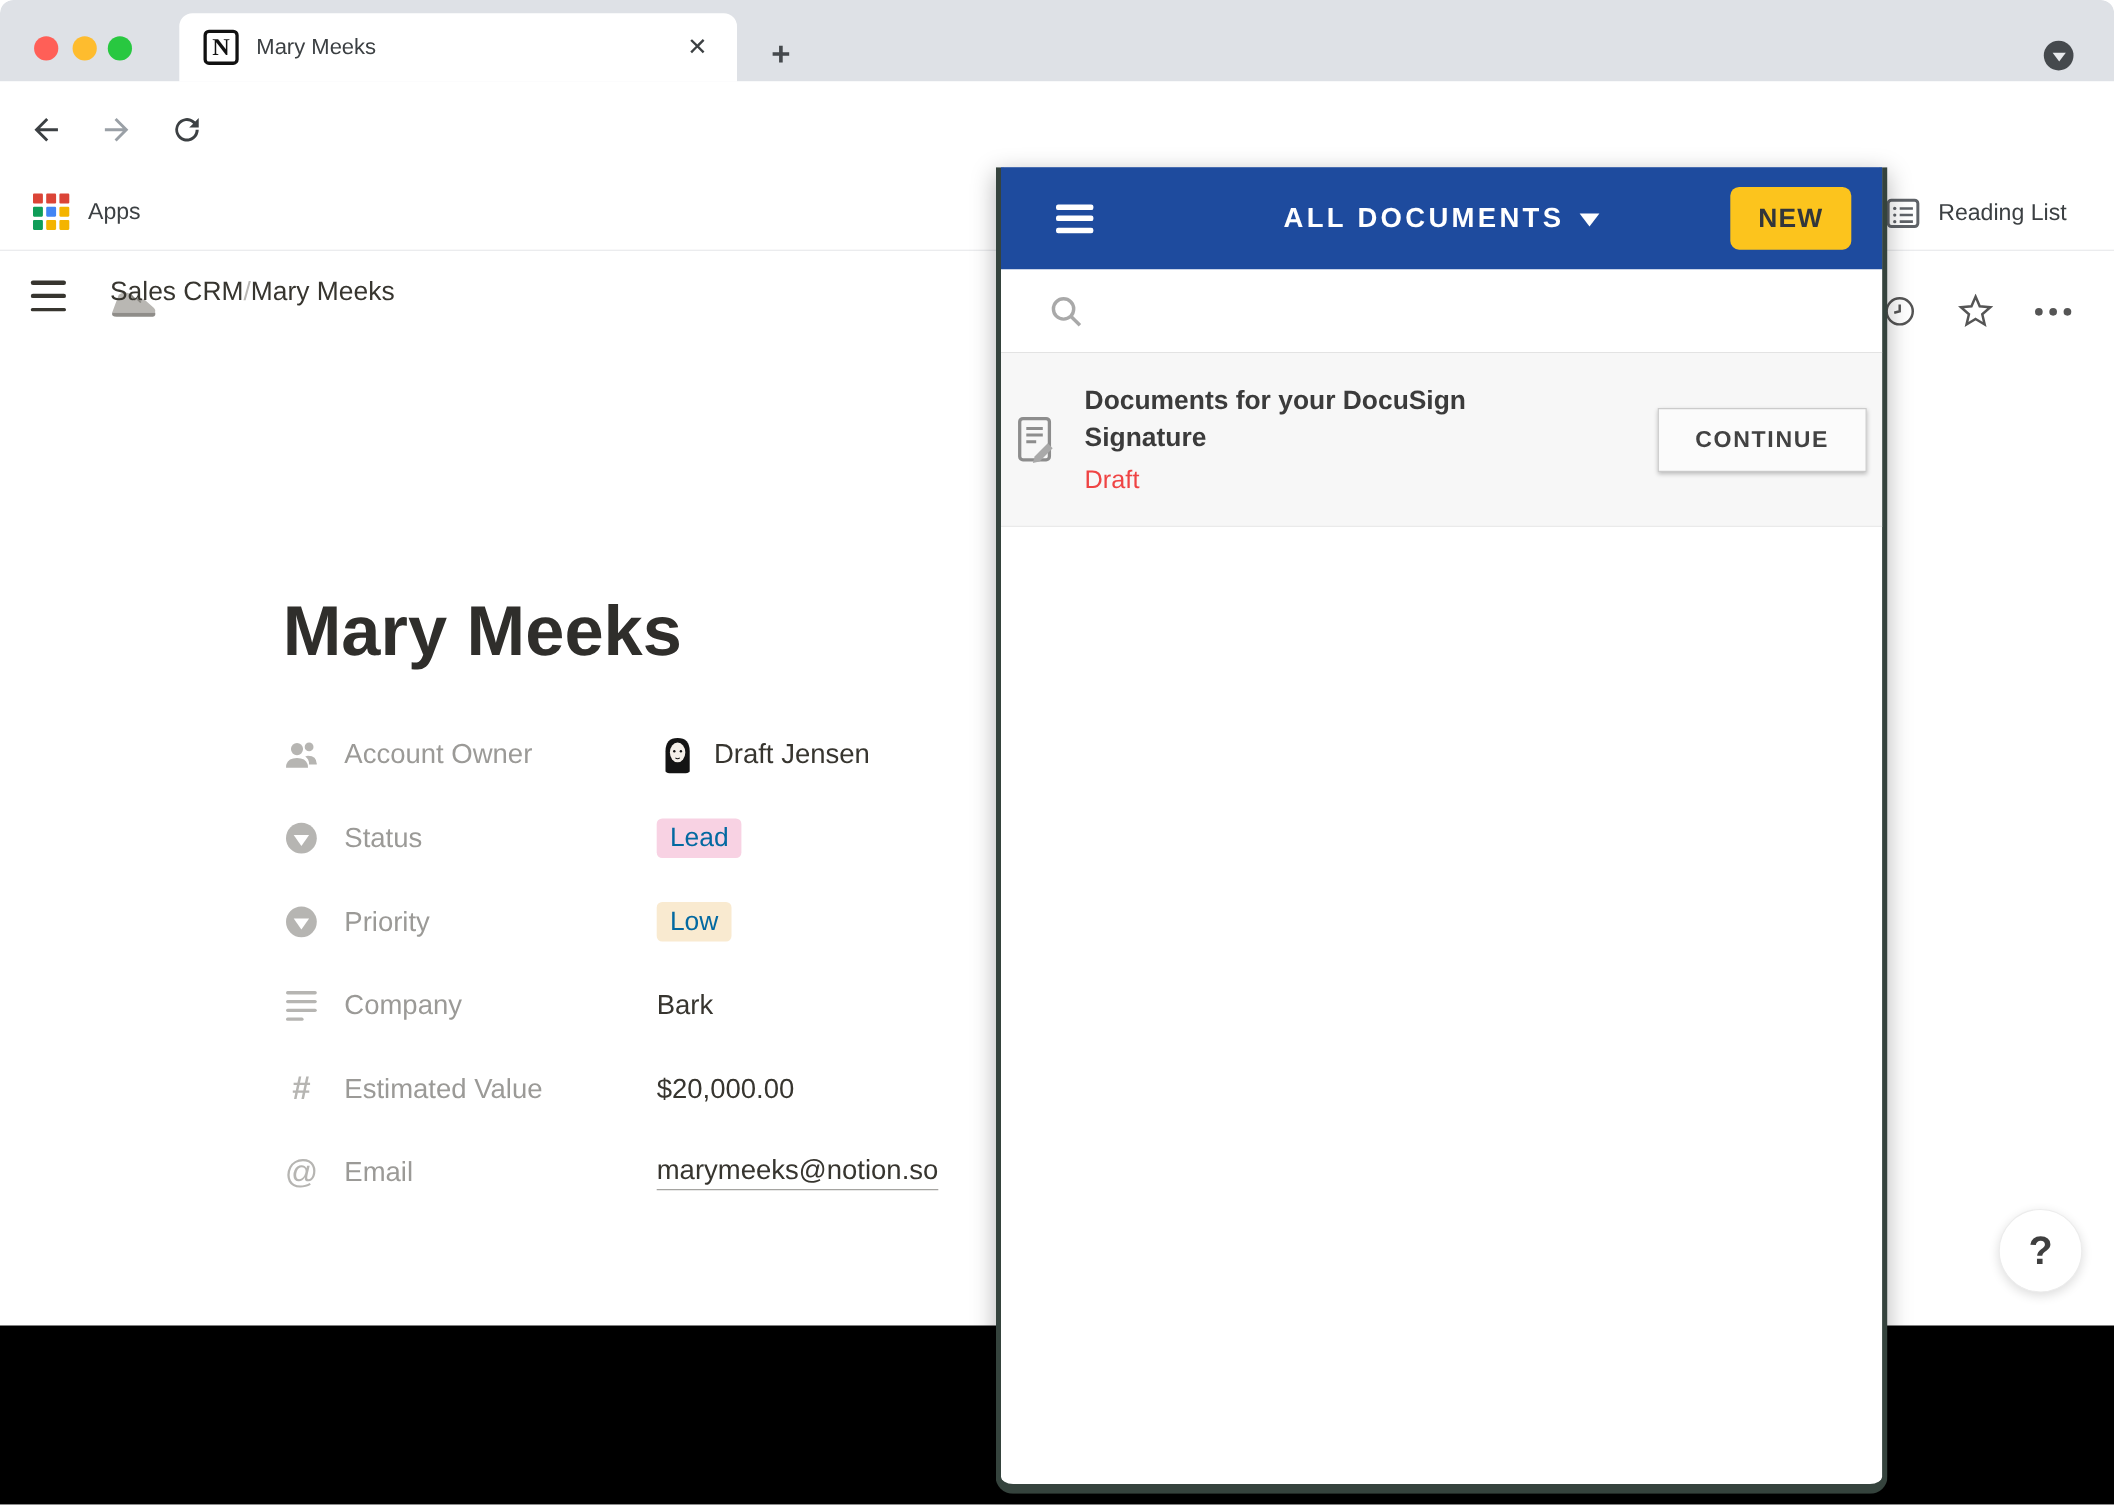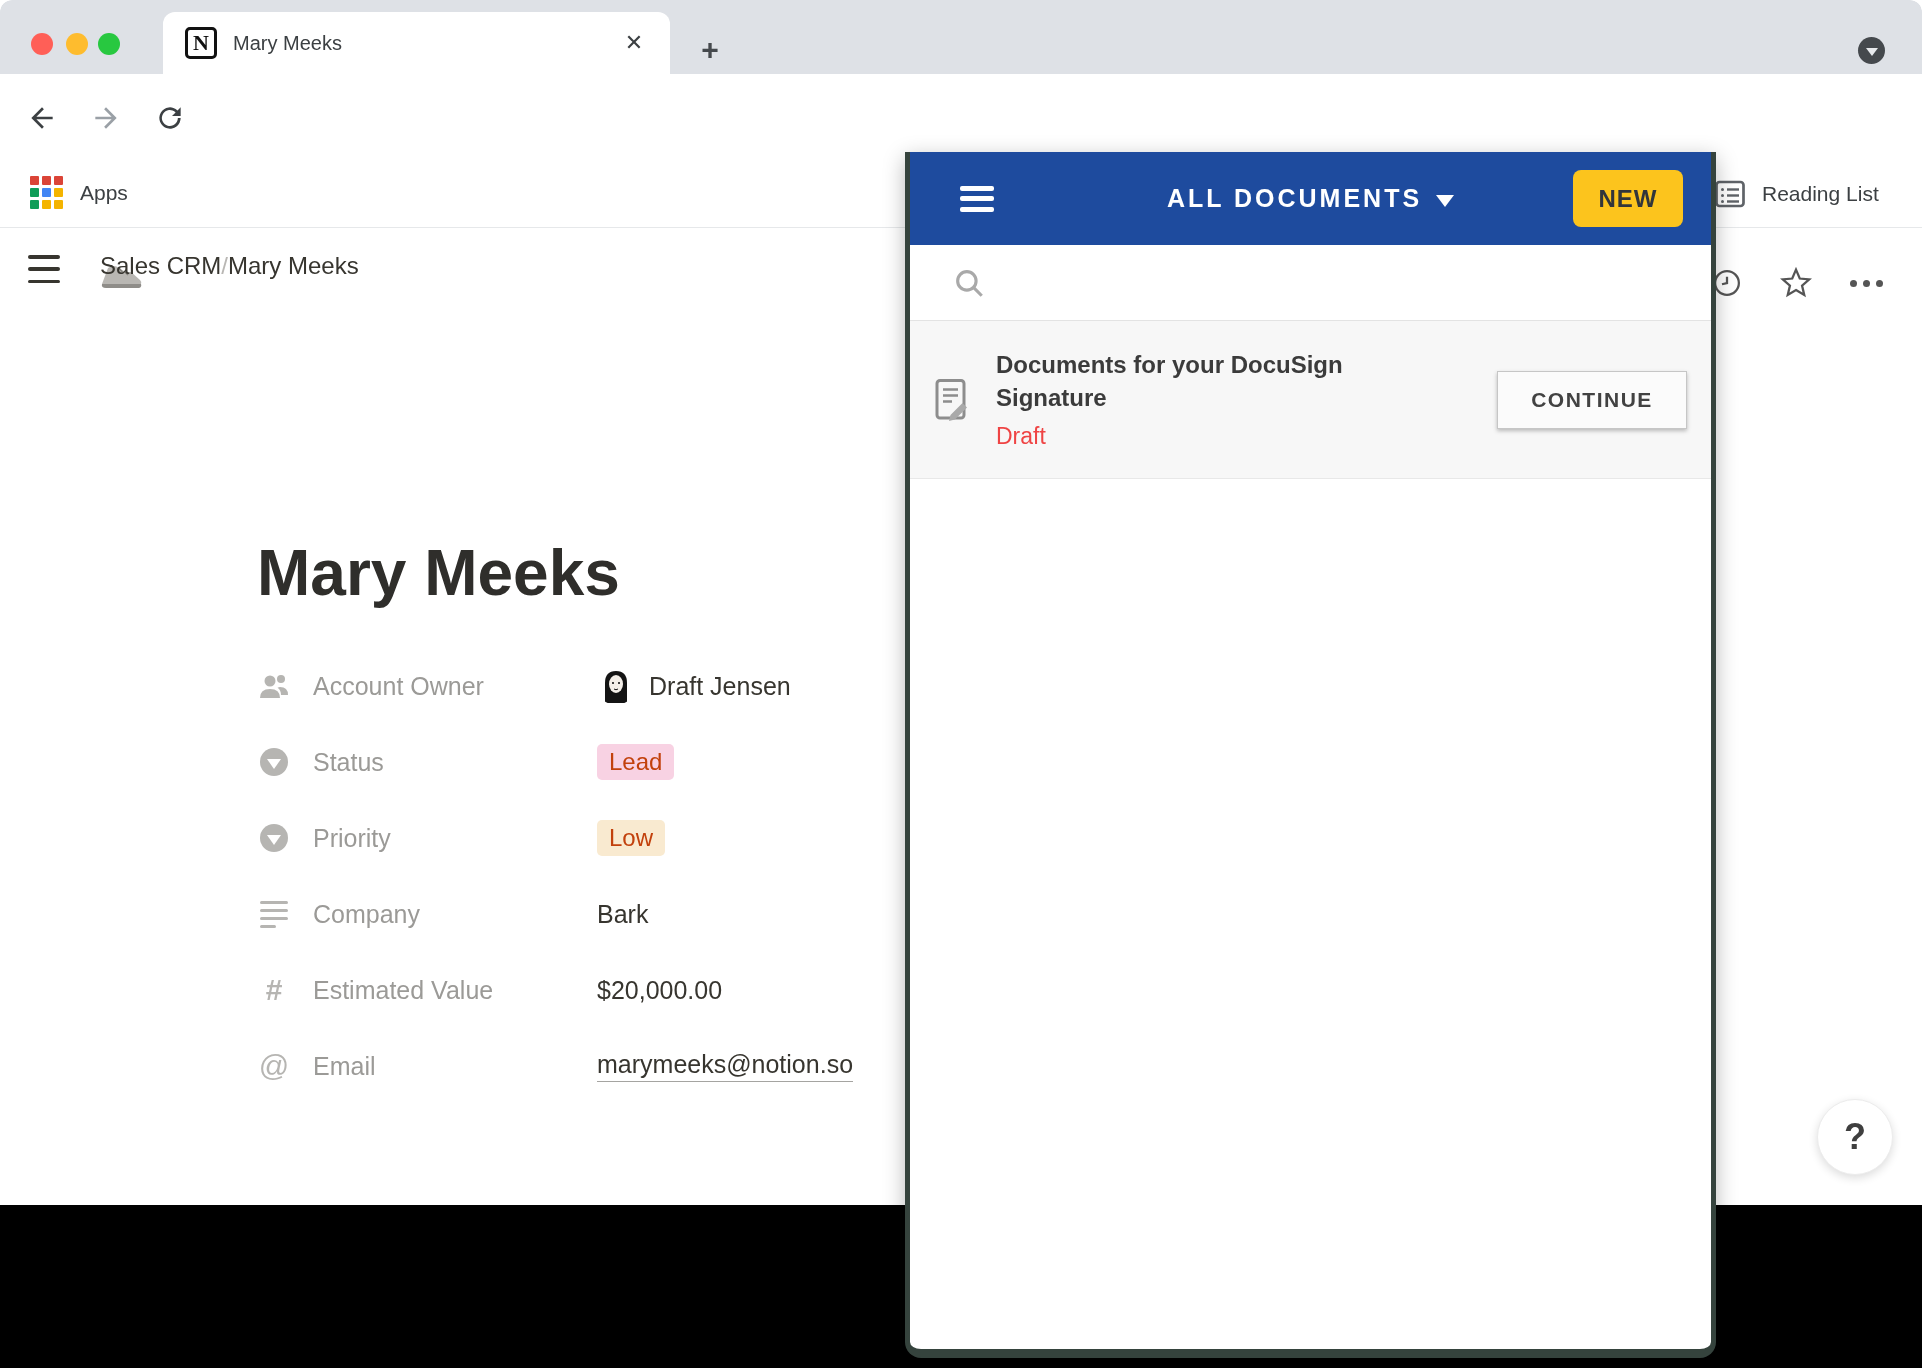--- a/index.html
+++ b/index.html
@@ -52,21 +52,21 @@
   .crumb-sep { color:#b9b7b4; }
   .page-ic { position:absolute; top:12px; }
   .notion-title { position:absolute; left:257px; top:308px; font-size:64px; font-weight:700; color:#2f2e2b; letter-spacing:0; }
 
   .props { position:absolute; left:257px; top:420px; }
   .prop-row { display:flex; align-items:center; height:76px; }
   .prop-ic { width:34px; display:flex; justify-content:center; color:#b6b5b2; flex:none; }
   .prop-ic .glyph { font-size:30px; color:#b6b5b2; font-weight:bold; line-height:1; }
   .prop-label { margin-left:22px; width:284px; font-size:25px; color:#9b9a97; flex:none; }
   .prop-value { font-size:25px; color:#37352f; white-space:nowrap; display:flex; align-items:center; }
-  .tag { padding:4px 12px; border-radius:5px; font-size:24px; color:#c2410c; }
+  .tag { padding:4px 12px; border-radius:5px; font-size:24px; color:#0369a1; }
   .tag-pink { background:#f8d2e3; }
   .tag-tan { background:#f9ead0; }
   .leslie { width:38px; height:38px; border-radius:50%; margin-right:14px; overflow:hidden; background:#fff; flex:none; }
   .email-link { border-bottom:1.5px solid rgba(55,53,47,.45); padding-bottom:2px; }
   .circle-down { width:28px; height:28px; border-radius:50%; background:#b6b5b2; display:flex; align-items:center; justify-content:center; }
   .circle-down .tri { width:0; height:0; border-left:7px solid transparent; border-right:7px solid transparent; border-top:10px solid #fff; margin-top:3px; }
   .company-lines { display:flex; flex-direction:column; gap:5px; width:28px; }
   .company-lines i { height:3px; background:#b6b5b2; border-radius:2px; }
 
   .topright-ics { position:absolute; top:25px; display:flex; align-items:center; gap:38px; }
@@ -82,21 +82,21 @@
   .ds-panel { position:absolute; left:905px; top:152px; width:811px; height:1206px; background:#fff; z-index:40;
               border-left:5px solid #35433d; border-right:5px solid #35433d; border-bottom:9px solid #35433d;
               border-radius:0 0 16px 16px; box-shadow:0 6px 22px rgba(0,0,0,.28); }
   .ds-header { position:absolute; left:0; top:0; width:100%; height:93px; background:#1e4b9e; display:flex; align-items:center; }
   .ds-burger { margin-left:50px; width:34px; height:26px; display:flex; flex-direction:column; justify-content:space-between; }
   .ds-burger i { height:5px; background:#fff; border-radius:2px; }
   .ds-title { position:absolute; left:0; right:0; text-align:center; color:#fff; font-size:25px; font-weight:bold; letter-spacing:3px; }
   .ds-title .tri { display:inline-block; width:0; height:0; border-left:9px solid transparent; border-right:9px solid transparent; border-top:12px solid #fff; margin-left:14px; }
   .ds-new { position:absolute; right:28px; top:18px; width:110px; height:57px; background:#fcc41d; border-radius:8px; border:none; color:#32363b; font-size:24px; font-weight:bold; letter-spacing:1px; display:flex; align-items:center; justify-content:center; }
   .ds-search { position:absolute; left:0; top:93px; width:100%; height:76px; background:#fff; border-bottom:1px solid #e3e3e3; display:flex; align-items:center; }
-  .ds-band { position:absolute; left:0; top:169px; width:100%; height:158px; background:#f7f7f7; border-bottom:1px solid #e8e8e8; display:flex; align-items:center; padding:0 24px; }
+  .ds-band { position:absolute; left:0; top:169px; width:100%; height:158px; background:#f7f7f7; border-bottom:1px solid #e8e8e8; display:flex; align-items:center; padding:0 14px; }
   .ds-doc-text { margin-left:26px; width:400px; }
   .ds-doc-title { font-size:24px; font-weight:bold; color:#3b3b3b; line-height:1.35; }
   .ds-doc-status { margin-top:9px; font-size:23px; color:#ef4444; }
   .ds-continue { margin-left:auto; width:190px; height:58px; background:#fbfbfb; border:1px solid #c6c6c6; box-shadow:0 2px 4px rgba(0,0,0,.25); font-size:21px; font-weight:bold; letter-spacing:1.5px; color:#424242; display:flex; align-items:center; justify-content:center; }
 </style>
 </head>
 <body>
 
 <div class="window">
 

